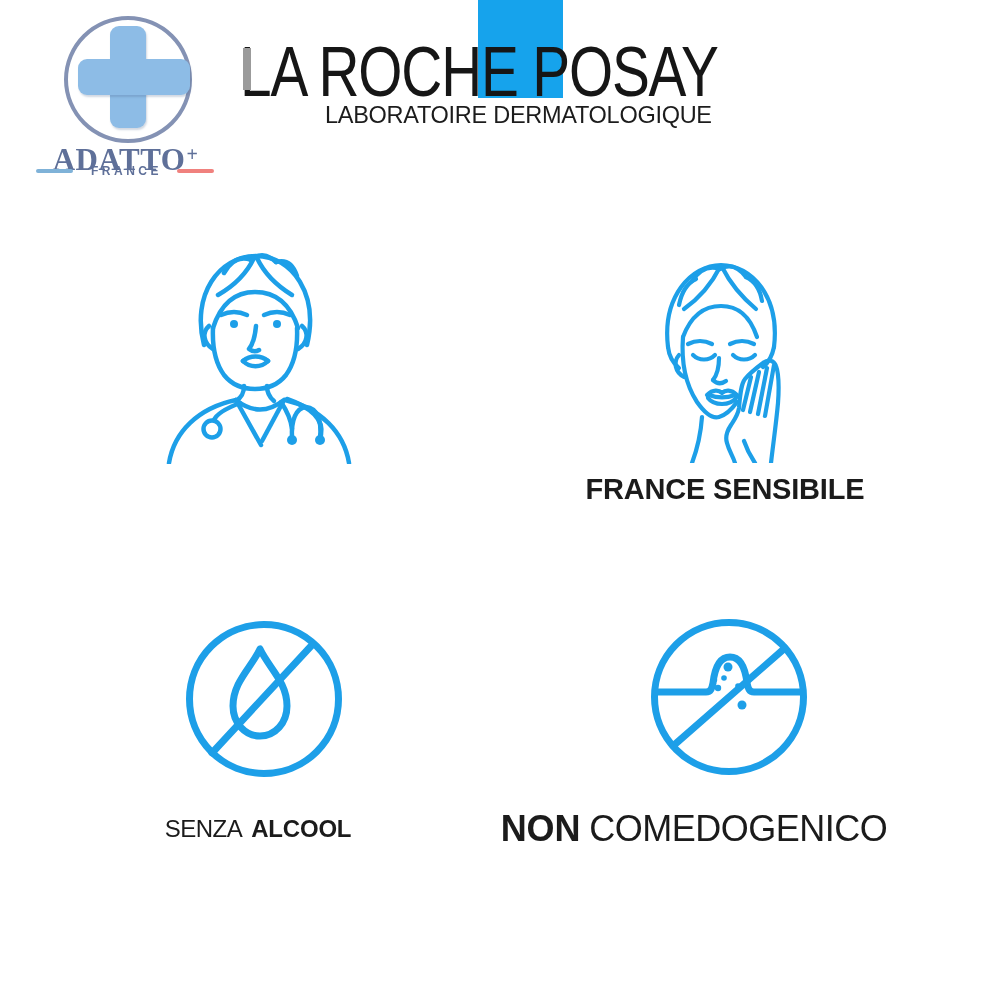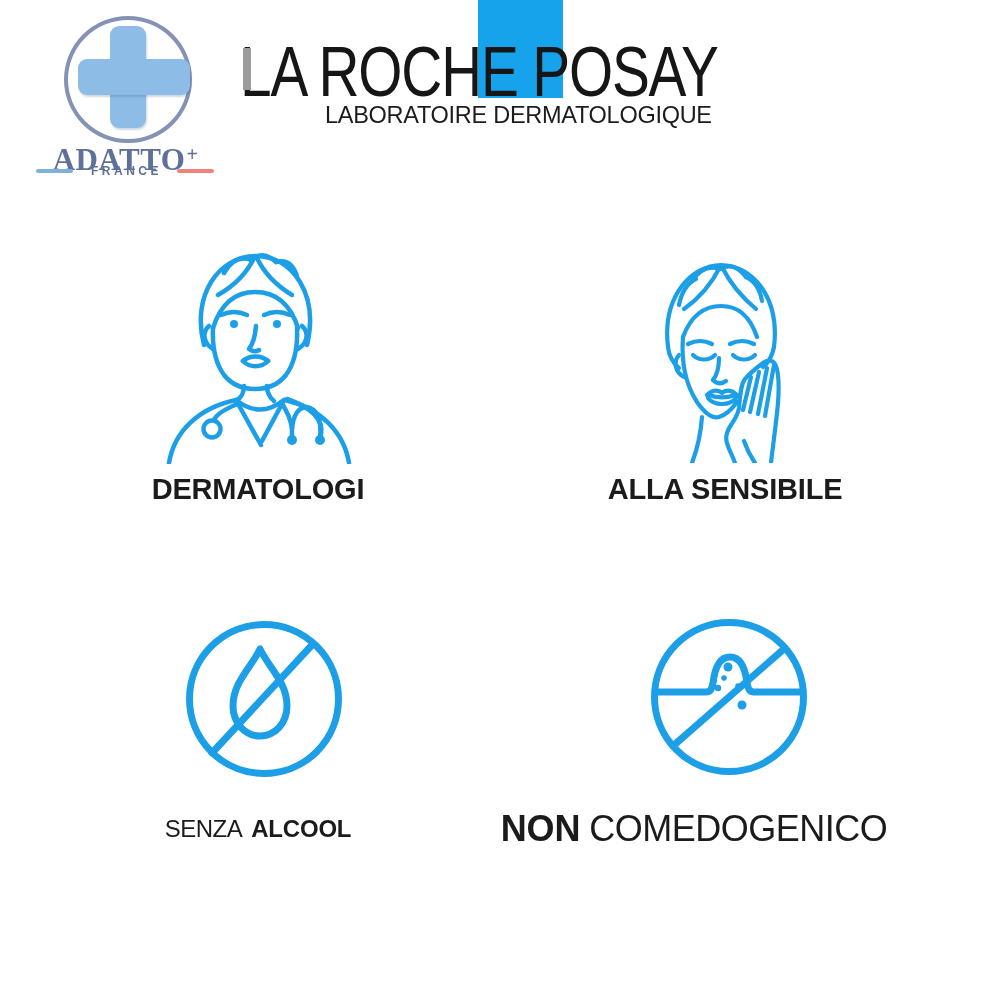--- a/index.html
+++ b/index.html
@@ -146,23 +146,22 @@
   <circle cx="82" cy="53" r="4.5" fill="#1d9fe8" stroke="none"></circle>
   <circle cx="78" cy="64" r="2.8" fill="#1d9fe8" stroke="none"></circle>
   <circle cx="69" cy="66" r="2.3" fill="#1d9fe8" stroke="none"></circle>
   <circle cx="72" cy="74" r="3.2" fill="#1d9fe8" stroke="none"></circle>
   <circle cx="92" cy="72" r="2.8" fill="#1d9fe8" stroke="none"></circle>
   <circle cx="96" cy="91" r="4.5" fill="#1d9fe8" stroke="none"></circle>
   <path d="M 139 34 L 27 132"></path>
 </svg>
 
 <div class="abs feature-label fl-a">
-  <div class="fl-line2">DERMATOLOGI</div>
 </div>
 <div class="abs feature-label fl-b">
-  <div class="fl-line2">ALLA SENSIBILE</div>
+  <div class="fl-line2">FRANCE SENSIBILE</div>
 </div>
 <div class="abs feature-label fl-c">
   <span class="w-reg">SENZA</span><span class="w-bold gap-left">ALCOOL</span>
 </div>
 <div class="abs feature-label fl-d">
   <span class="w-bold">NON</span><span class="w-reg gap-left">COMEDOGENICO</span>
 </div>
 
 </body></html>

